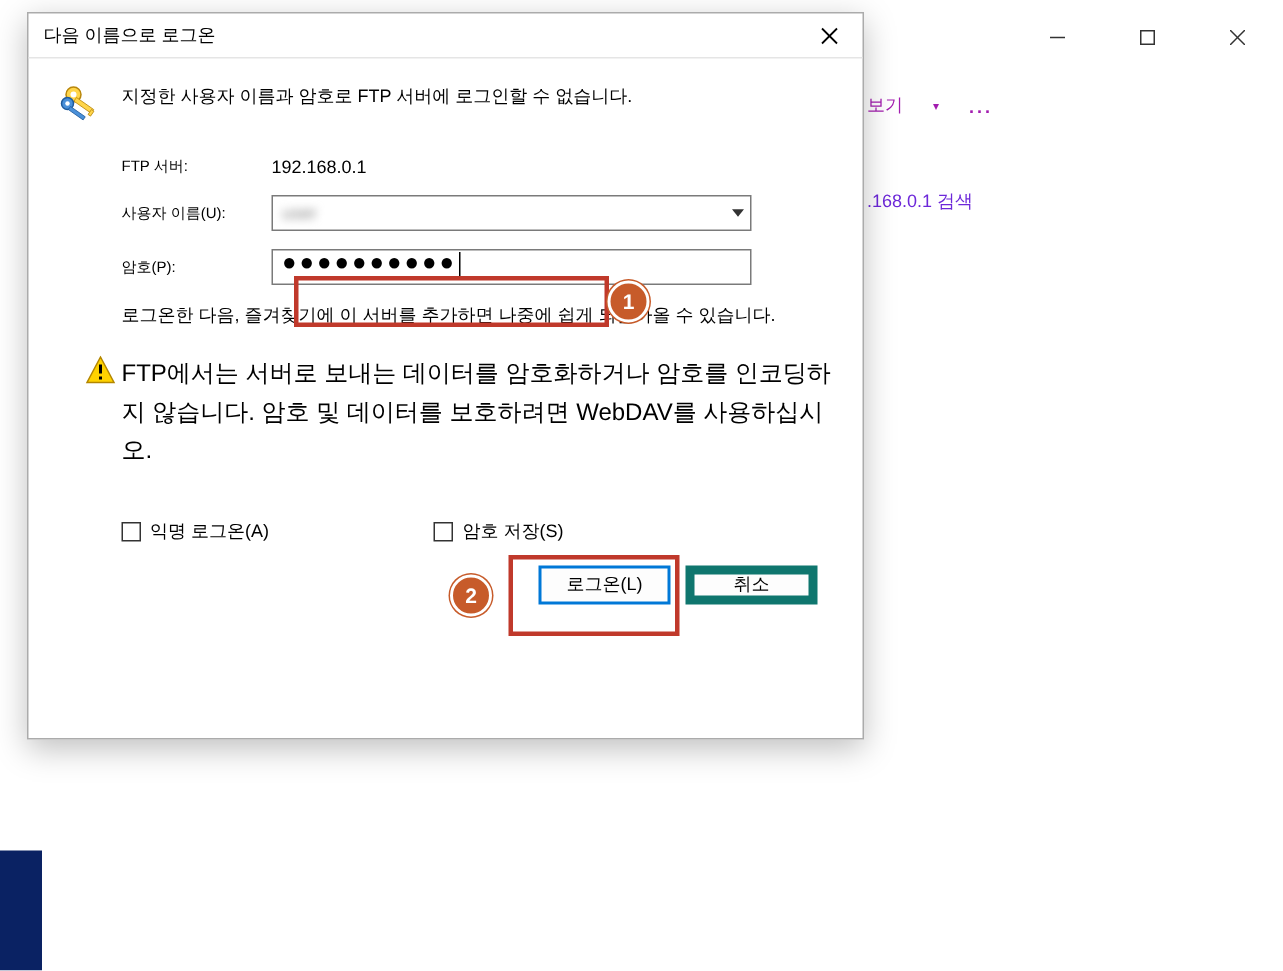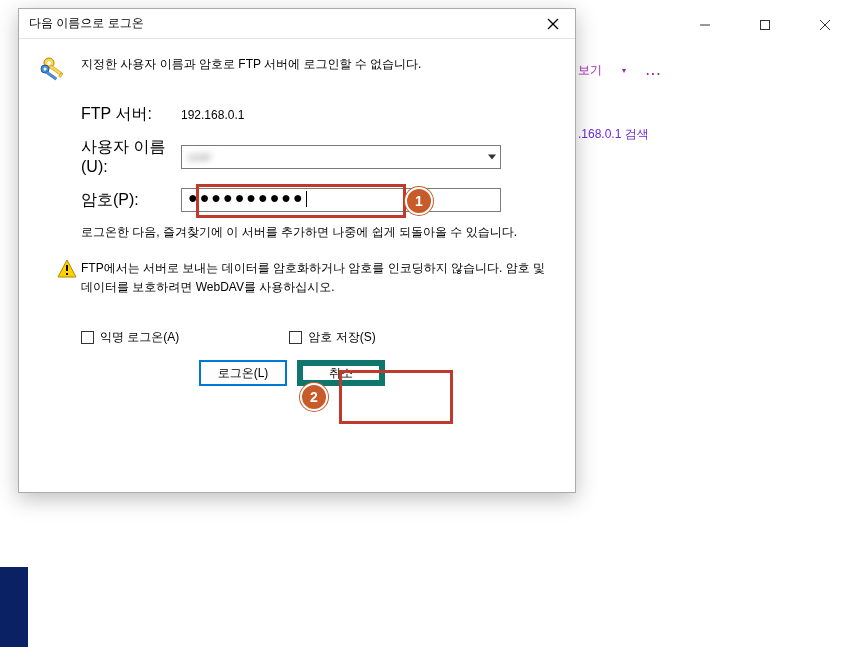--- a/index.html
+++ b/index.html
@@ -134,21 +134,21 @@
       line-height: 1.5;
     }
     .form-row {
       display: flex;
       align-items: center;
       margin-bottom: 12px;
     }
     .form-label {
       width: 100px;
       flex-shrink: 0;
-      font-size: 16px;
+      font-size: 10px;
     }
     .form-value {
       font-size: 12px;
     }
     .combo {
       position: relative;
       width: 320px;
       height: 24px;
       border: 1px solid #7a7a7a;
       background: #fff;
@@ -249,21 +249,21 @@
     }
     .checkbox-box {
       width: 13px;
       height: 13px;
       border: 1px solid #333;
       background: #fff;
       display: inline-block;
     }
     .button-row {
       display: flex;
-      justify-content: center;
+      justify-content: flex-end;
       gap: 10px;
       padding-right: 10px;
     }
     .btn {
       width: 88px;
       height: 26px;
       border: 6px solid #0f766e;
       background: #fdfdfd;
       font-size: 12px;
       display: flex;
@@ -289,21 +289,21 @@
       margin-left: 42px;
       gap: 0px;
       margin-bottom: 32px;
     }
     .warning-row .warn-icon {
       width: 24px;
       flex-shrink: 0;
       margin-left: -24px;
     }
     .warning-text {
-      font-size: 12px;
+      font-size: 16px;
       line-height: 1.6;
     }
   </style>
 </head>
 <body>
 
 <div class="bg-window">
   <div class="bg-topbar">
     <div class="win-btn">
       <svg width="10" height="10" viewBox="0 0 10 10">

